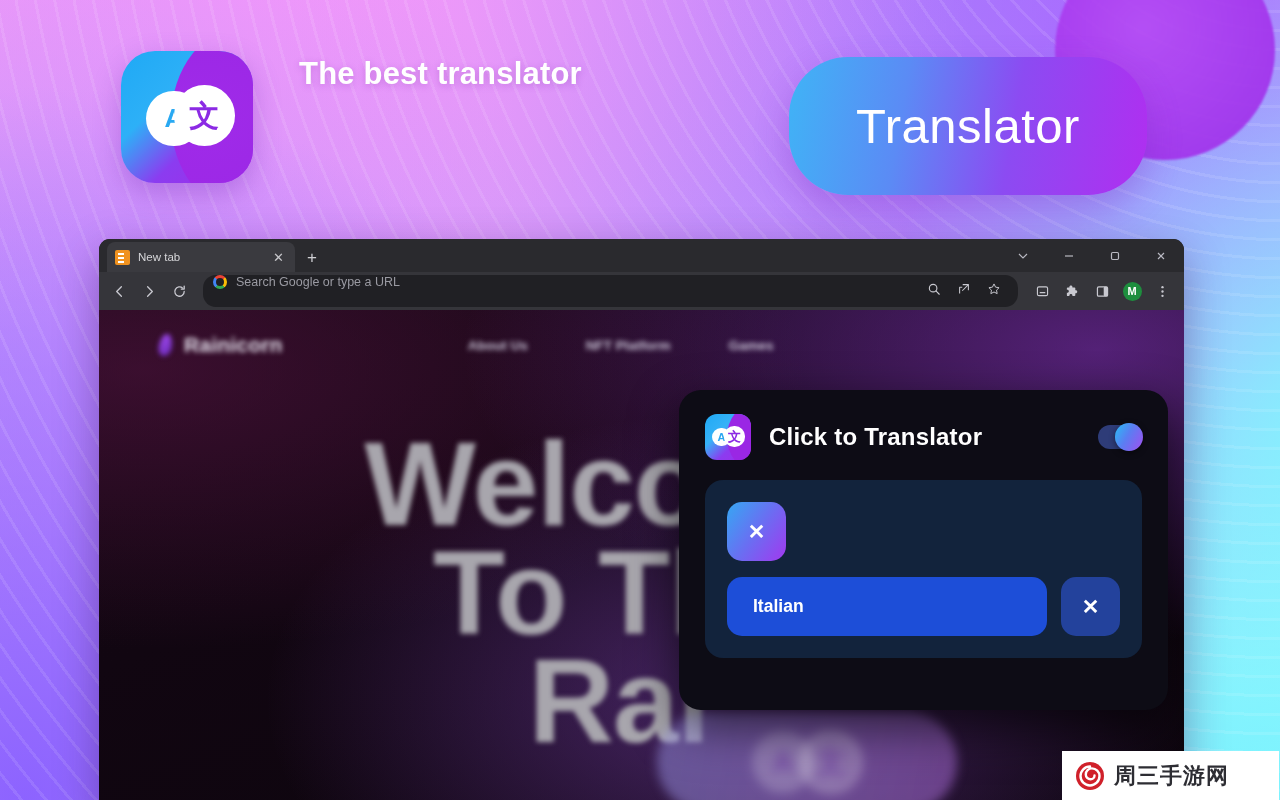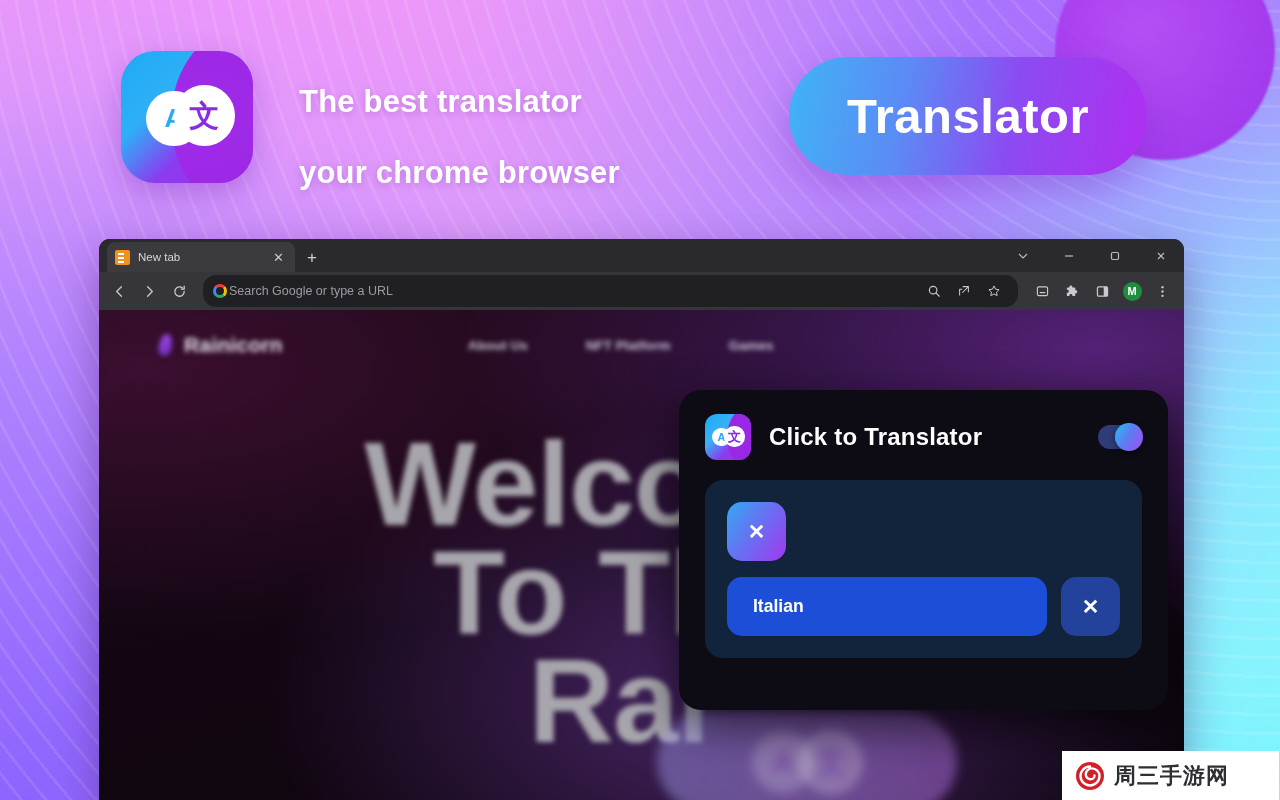--- a/index.html
+++ b/index.html
@@ -64,29 +64,29 @@
   .tl-cB { left:40%; top:26%; width:46%; height:46%; }
   .tl-glyphA { color:#29a9f2; font-size:26px; line-height:1; }
   .tl-glyphB { color:#8b2ae4; font-size:30px; line-height:1; font-family:"DejaVu Sans", sans-serif; }
 
   .promo-text {
     position:absolute; left:299px; top:52px; width:420px;
     color:#ffffff; font-size:31px; line-height:43px; font-weight:600;
     letter-spacing:.2px;
     text-shadow:0 2px 7px rgba(120,40,160,.28);
   }
-  .promo-text span { display:block;margin-top:28px; }
+  .promo-text span { display:block; }
 
   .promo-pill {
-    position:absolute; left:789px; top:57px; width:358px; height:118px;
+    position:absolute; left:789px; top:57px; width:358px; height:138px;
     border-radius:59px;
     background:linear-gradient(100deg,#3fb4f6 0%,#5b8bf5 32%,#8c4bf2 62%,#b02ef0 100%);
     box-shadow:0 14px 34px rgba(120,40,190,.30);
     display:flex; align-items:center; justify-content:center;
-    color:#fff; font-size:49px; font-weight:700; letter-spacing:.5px;
+    color:#fff; font-size:49px; font-weight:400; letter-spacing:.5px;
   }
 
   
   #browser {
     position:absolute; left:99px; top:239px; width:1085px; height:569px;
     border-radius:11px 11px 0 0;
     background:#1f1f22;
     overflow:hidden;
     box-shadow:0 16px 44px rgba(60,20,90,.40);
   }
@@ -122,21 +122,21 @@
     height:38px; background:#35353a; display:flex; align-items:center;
     padding:0 8px 0 6px; gap:2px;
   }
   .tbtn {
     width:28px; height:28px; border-radius:50%;
     display:flex; align-items:center; justify-content:center;
     color:#c9c9d0; flex:none;
   }
   .omnibox {
     flex:1; height:32px; margin:0 8px; background:#202024; border-radius:13px;
-    display:flex; align-items:center; padding:0 10px; gap:2px; min-width:0;
+    display:flex; align-items:flex-start; padding:0 10px; gap:9px; min-width:0;
   }
   .g-logo { width:14px; height:14px; border-radius:50%; flex:none;
     background:conic-gradient(from -45deg,#ea4335 0deg 90deg,#fbbc05 90deg 180deg,#34a853 180deg 270deg,#4285f4 270deg 360deg);
     position:relative; }
   .g-logo::after{ content:""; position:absolute; left:3px; top:3px; width:8px; height:8px;
     border-radius:50%; background:#202024; }
   .omnibox-text { color:#9a9aa2; font-size:12.5px; white-space:nowrap; overflow:hidden; }
   .omni-right { display:flex; align-items:center; gap:2px; margin-left:auto; }
   .avatar { width:19px; height:19px; border-radius:50%; background:#1e8e3e; color:#fff;
     font-size:11px; font-weight:700; display:flex; align-items:center; justify-content:center; flex:none; }
@@ -251,21 +251,20 @@
         <span class="tl-glyphA">A</span>
       </div>
       <div class="tl-c tl-cB">
         <span class="tl-glyphB">文</span>
       </div>
     </div>
   </div>
 
   <div class="promo-text">
     <span>The best translator</span>
-    <span>your chrome browser</span>
   </div>
 
   <div class="promo-pill">
     <span>Translator</span>
   </div>
 
   <div id="browser">
 
     <div class="tabstrip">
       <div class="tab">

